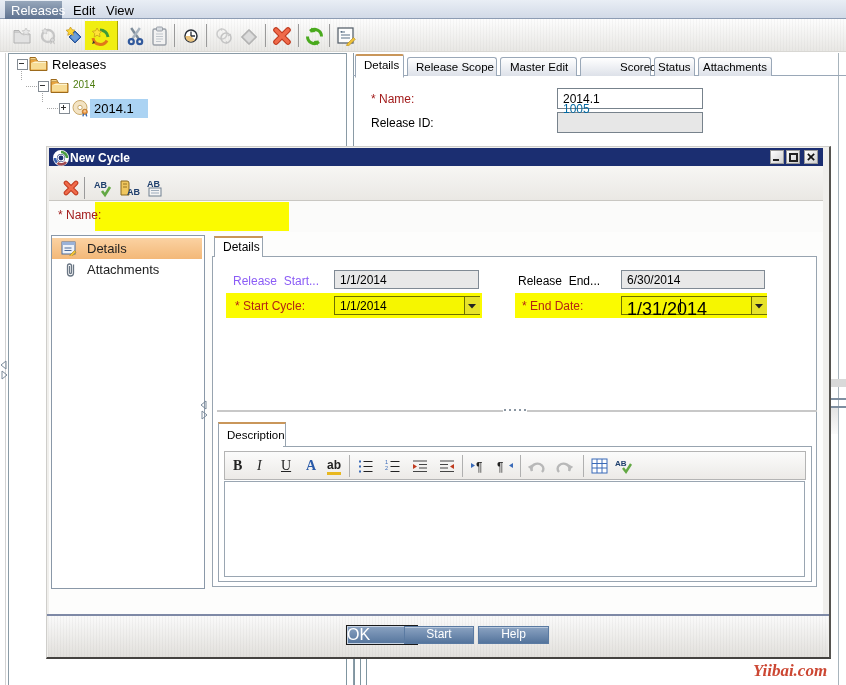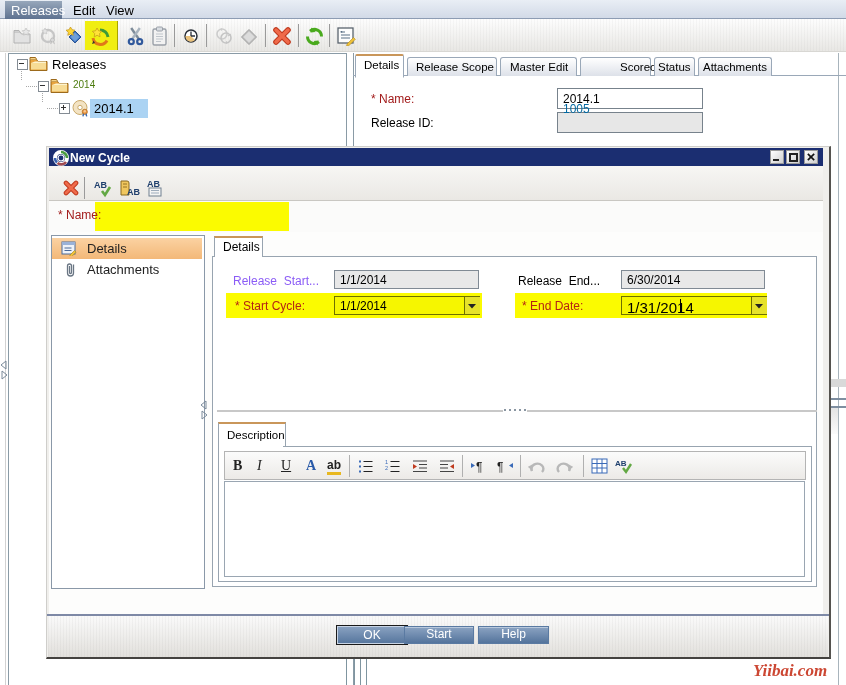--- a/index.html
+++ b/index.html
@@ -292,21 +292,21 @@
     <div class="ab" style="left:287px;top:149px;width:144px;height:17px;background:#f6f600;border:1px solid #6e7000;">
       <div class="txt" style="left:5px;top:2px;font-size:12px;color:#000;">1/1/2014</div>
       <div class="ab" style="left:129px;top:0px;width:15px;height:17px;background:#e6e22a;border-left:1px solid #6e7000;"></div>
       <svg class="ab" style="left:132px;top:6px" width="10" height="6" viewBox="0 0 10 6">
           <path d="M1 1 h8 L5 5.5Z" fill="#222"></path>
         </svg>
     </div>
     <div class="ab" style="left:468px;top:146px;width:252px;height:25px;background:#fbfb00;"></div>
     <div class="txt" style="left:475px;top:152px;font-size:12px;color:#b42314;">* End Date:</div>
     <div class="ab" style="left:574px;top:149px;width:144px;height:17px;background:#f6f600;border:1px solid #6e7000;">
-      <div class="txt" style="left:5px;top:2px;font-size:15px;color:#000;">1/31/2014</div>
+      <div class="txt" style="left:5px;top:2px;font-size:18px;color:#000;">1/31/2014</div>
       <div class="ab" style="left:58px;top:2px;width:1px;height:13px;background:#000;"></div>
       <div class="ab" style="left:129px;top:0px;width:15px;height:17px;background:#e6e22a;border-left:1px solid #6e7000;"></div>
       <svg class="ab" style="left:132px;top:6px" width="10" height="6" viewBox="0 0 10 6">
           <path d="M1 1 h8 L5 5.5Z" fill="#222"></path>
         </svg>
     </div>
   </div>
 
   <div class="ab" style="left:170px;top:263px;width:600px;height:2px;background:#c8c8c8;"></div>
   <div class="ab" style="left:456px;top:262px;width:24px;height:4px;background:#fff;"></div>
@@ -388,17 +388,17 @@
       <text x="1" y="9" font-family="Liberation Sans" font-size="8" font-weight="bold" fill="#20406e">AB</text>
       <path d="M9 11 l3 4 5-8" stroke="#63a844" stroke-width="2.4" fill="none"></path>
     </svg>
   </div>
 
   <div class="ab" style="left:177px;top:334px;width:579px;height:94px;background:#fff;border:1px solid #9aa6b2;"></div>
 
   <div class="ab" style="left:0px;top:467px;width:782px;height:2px;background:#7e89a6;"></div>
   <div class="ab" style="left:1px;top:469px;width:780px;height:41px;background:repeating-linear-gradient(90deg,rgba(120,120,120,.06) 0 1px,rgba(0,0,0,0) 1px 3px),linear-gradient(#fafafa,#e2e0dc);"></div>
   <div id="buttons">
-    <div class="ab" style="left:289px;top:478px;width:70px;height:18px;background:linear-gradient(#8ba3c2,#54749c);border:1px solid #1a1a1a;box-shadow:inset 0 0 0 1px #c8d4e4;color:#fff;font-size:12px;text-align:center;line-height:18px;">OK</div>
+    <div class="ab" style="left:299px;top:478px;width:70px;height:18px;background:linear-gradient(#8ba3c2,#54749c);border:1px solid #1a1a1a;box-shadow:inset 0 0 0 1px #c8d4e4;color:#fff;font-size:16px;line-height:18px;">OK</div>
     <div class="ab" style="left:357px;top:479px;width:68px;height:16px;background:linear-gradient(#8ba3c2,#54749c);border:1px solid #5a7aa2;box-shadow:inset 0 1px 0 #b8c8dc;color:#fff;font-size:12px;text-align:center;line-height:15px;">Start</div>
     <div class="ab" style="left:431px;top:479px;width:69px;height:16px;background:linear-gradient(#8ba3c2,#54749c);border:1px solid #5a7aa2;box-shadow:inset 0 1px 0 #b8c8dc;color:#fff;font-size:12px;text-align:center;line-height:15px;">Help</div>
   </div>
 </div>
 
 </body></html>

